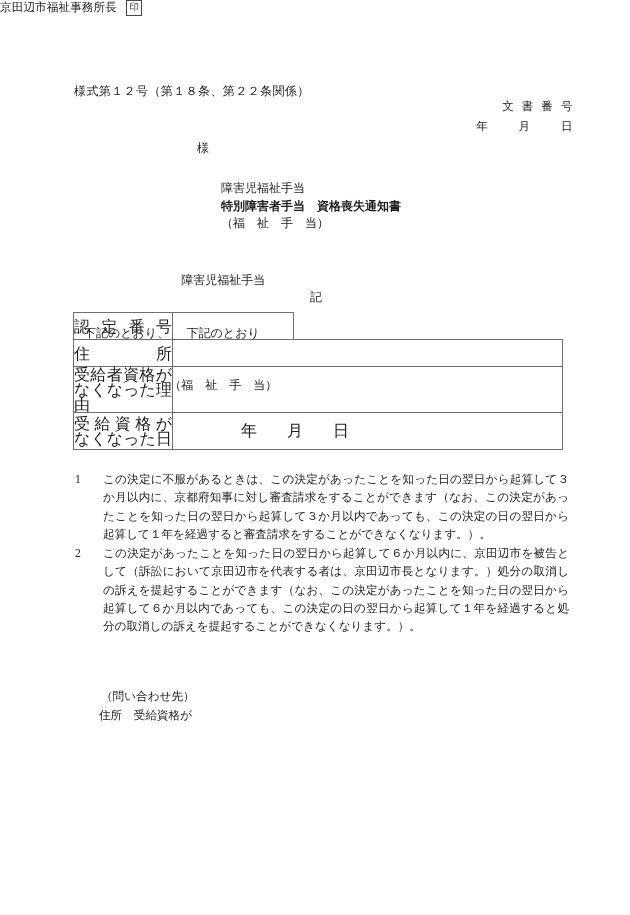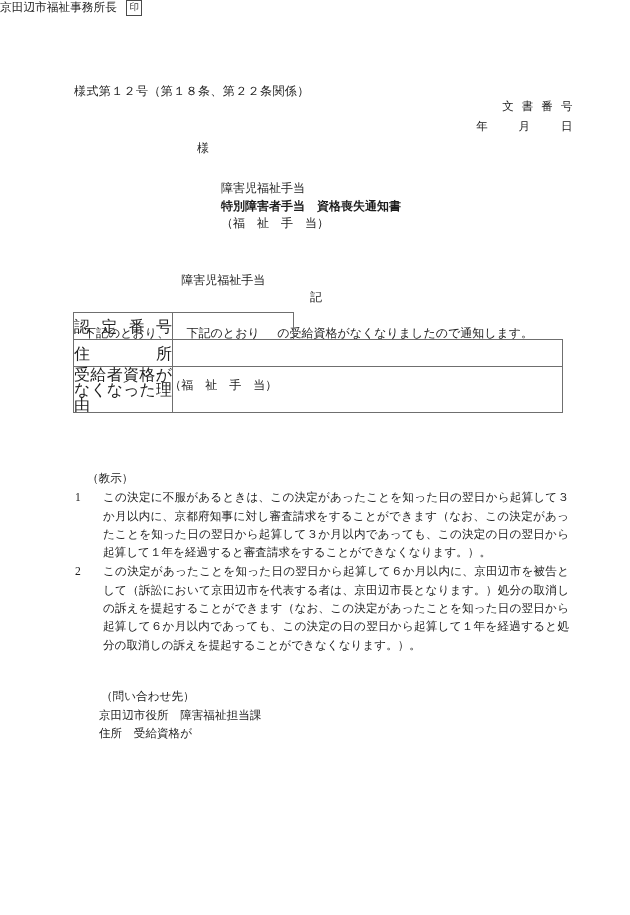--- a/index.html
+++ b/index.html
@@ -202,21 +202,20 @@
     <div class="t-line">（福　祉　手　当）</div>
   </div>
 
   <div id="statement">
     <span id="stmt-lead">下記のとおり、</span>
     <span id="stmt-stack">
       <span style="display:block">障害児福祉手当</span>
       <span style="display:block">下記のとおり</span>
       <span style="display:block">（福　祉　手　当）</span>
     </span>
-    <span id="stmt-tail">の受給資格がなくなりましたので通知します。</span>
   </div>
 
   <div class="abs" id="ki-marker">記</div>
 
   <table id="info-table">
     <tbody>
       <tr>
         <td class="lbl">
           <span class="plain">認定番号</span>
         </td>
@@ -233,36 +232,47 @@
       </tr>
 
       <tr class="r-tall">
         <td class="lbl">
           <span class="just">受給者資格が</span>
           <span class="just">なくなった理由</span>
         </td>
         <td class="val-long" colspan="2"></td>
       </tr>
 
+      <tr class="r-date">
+        <td class="lbl">
+          <span class="just">受給資格が</span>
+          <span class="just">なくなった日</span>
+        </td>
+        <td class="val-long" colspan="2">
+          <div id="date-inline">
+            <span>年</span>
+            <span>月</span>
+            <span>日</span>
+          </div>
+        </td>
+      </tr>
     </tbody>
   </table>
 
   <div id="instructions">
-    <div class="kyoji-head">（教示）</div>
 
     <div class="ins-item">
       <span class="ins-num">1</span>
       <span class="ins-body">この決定に不服があるときは、この決定があったことを知った日の翌日から起算して３か月以内に、京都府知事に対し審査請求をすることができます（なお、この決定があったことを知った日の翌日から起算して３か月以内であっても、この決定の日の翌日から起算して１年を経過すると審査請求をすることができなくなります。）。</span>
     </div>
 
     <div class="ins-item">
       <span class="ins-num">2</span>
       <span class="ins-body">この決定があったことを知った日の翌日から起算して６か月以内に、京田辺市を被告として（訴訟において京田辺市を代表する者は、京田辺市長となります。）処分の取消しの訴えを提起することができます（なお、この決定があったことを知った日の翌日から起算して６か月以内であっても、この決定の日の翌日から起算して１年を経過すると処分の取消しの訴えを提起することができなくなります。）。</span>
     </div>
   </div>
 
   <div id="contact">
     <div class="c-head">（問い合わせ先）</div>
-    <div class="c-line">京田辺市役所　障害福祉担当課</div>
     <div class="c-line">住所　受給資格が</div>
   </div>
 
 </div>
 
 </body></html>

